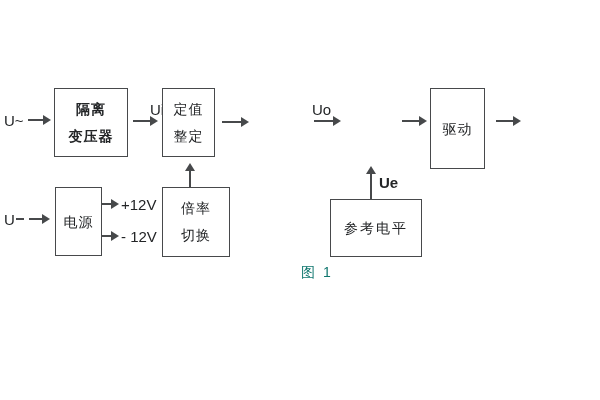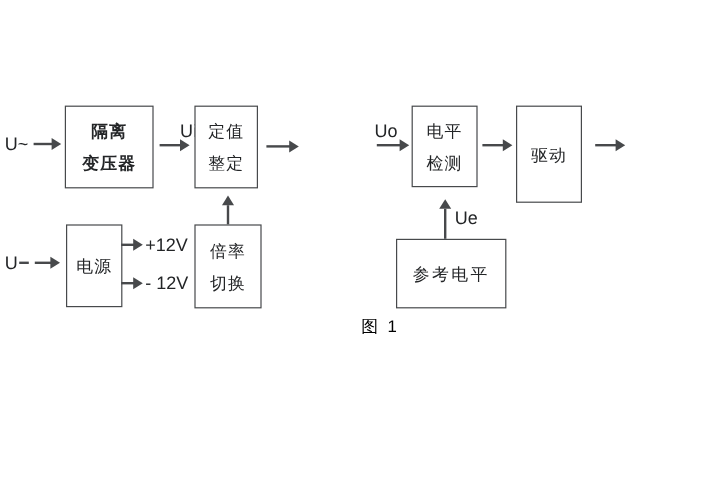--- a/index.html
+++ b/index.html
@@ -30,21 +30,21 @@
   .lbl {
     position: absolute;
     font-size: 15px;
     line-height: 1;
     color: #232527;
     white-space: nowrap;
   }
   .caption {
     position: absolute;
     font-size: 14px;
-    color: #000000;
+    color: #0f766e;
     letter-spacing: 2px;
     white-space: nowrap;
   }
   
   .ah { position: absolute; height: 2px; background: #47494b; }
   .ah::after {
     content: '';
     position: absolute;
     right: -7px; top: -4px;
     width: 0; height: 0;
@@ -69,42 +69,38 @@
 <body>
 
 <div class="canvas">
 
   <span class="lbl" style="left:4px; top:113px;">U~</span>
   <span class="lbl" style="left:150px; top:102px;">Ui</span>
   <span class="lbl" style="left:312px; top:102px;">Uo</span>
   <span class="lbl" style="left:4px; top:212px;">U</span>
   <span class="lbl" style="left:121px; top:197px;">+12V</span>
   <span class="lbl" style="left:121px; top:229px;">- 12V</span>
-  <span class="lbl" style="left:379px; top:175px;">Ue</span>
+  <span class="lbl" style="left:379px; top:175px;font-weight:bold;">Ue</span>
 
   <div class="box" style="left:54px; top:88px; width:74px; height:69px;font-weight:bold;">
     <span>隔离</span>
     <span>变压器</span>
   </div>
   <div class="box" style="left:162px; top:88px; width:53px; height:69px;">
     <span>定值</span>
     <span>整定</span>
   </div>
-  <div class="box" style="left:343px; top:88px; width:55px; height:68px;">
-    <span>电平</span>
-    <span>检测</span>
-  </div>
   <div class="box" style="left:430px; top:88px; width:55px; height:81px;">
     <span>驱动</span>
   </div>
 
   <div class="box" style="left:55px; top:187px; width:47px; height:69px;align-items:center;">
     <span>电源</span>
   </div>
-  <div class="box" style="left:162px; top:187px; width:56px; height:70px;">
+  <div class="box" style="left:162px; top:187px; width:68px; height:70px;font-family:Liberation Mono, monospace;">
     <span>倍率</span>
     <span>切换</span>
   </div>
   <div class="box" style="left:330px; top:199px; width:92px; height:58px; letter-spacing:2px;">
     <span>参考电平</span>
   </div>
 
   <div class="ah" style="left:28px; top:119px; width:16px;"></div>
   <div class="ah" style="left:133px; top:120px; width:18px;"></div>
   <div class="ah" style="left:222px; top:121px; width:20px;"></div>

